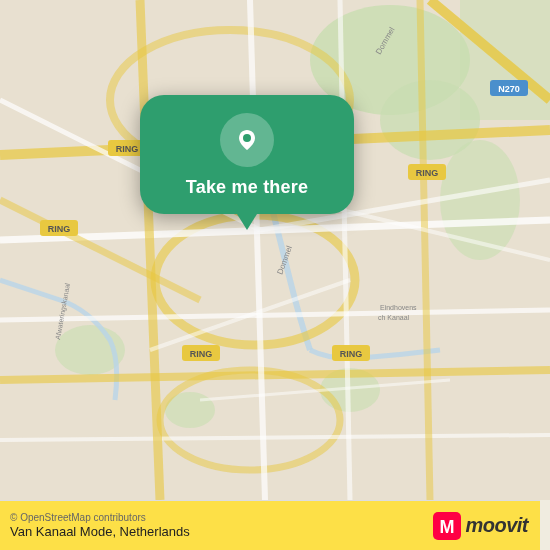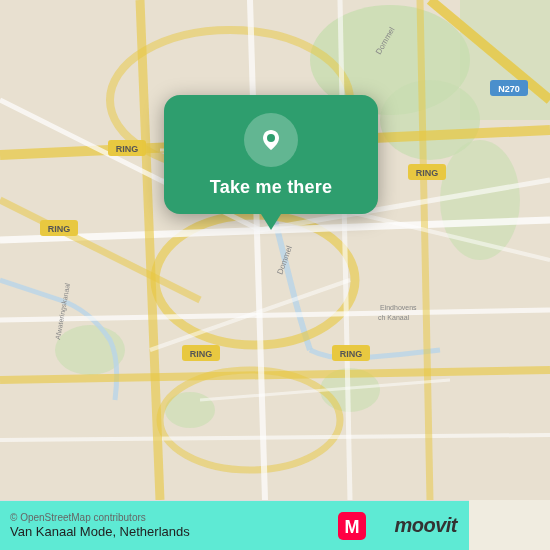--- a/index.html
+++ b/index.html
@@ -22,24 +22,24 @@
     
     .map-svg {
       width: 100%;
       height: 100%;
     }
 
     
     .popup-card {
       position: absolute;
       top: 95px;
-      left: 164px;
+      left: 140px;
       width: 214px;
       background: #2e9e6e;
-      border-radius: 16px;
+      border-radius: 24px;
       display: flex;
       flex-direction: column;
       align-items: center;
       padding: 18px 20px 16px;
       box-shadow: 0 4px 20px rgba(0,0,0,0.35);
     }
 
     .popup-card::after {
       content: '';
       position: absolute;
@@ -70,23 +70,23 @@
     .take-me-there {
       color: #fff;
       font-size: 18px;
       font-weight: 600;
       letter-spacing: 0.2px;
       text-align: center;
     }
 
     
     .bottom-bar {
-      width: 469px;
+      width: 540px;
       height: 50px;
-      background: #5eead4;
+      background: #fde047;
       border-top: 1px solid #ddd;
       display: flex;
       align-items: center;
       justify-content: space-between;
       padding: 0 12px 0 10px;
     }
 
     .bottom-left {
       display: flex;
       flex-direction: column;
@@ -114,21 +114,20 @@
       width: 28px;
       height: 28px;
     }
 
     .moovit-text {
       font-size: 20px;
       font-weight: 700;
       color: #333;
       font-style: italic;
       letter-spacing: -0.5px;
-      margin-left: 24px;
     }
   </style>
 </head>
 <body>
 
 <div class="map-container">
   
   <svg class="map-svg" viewBox="0 0 550 500" xmlns="http://www.w3.org/2000/svg">
 
     <rect width="550" height="500" fill="#e8e0d0"></rect>

